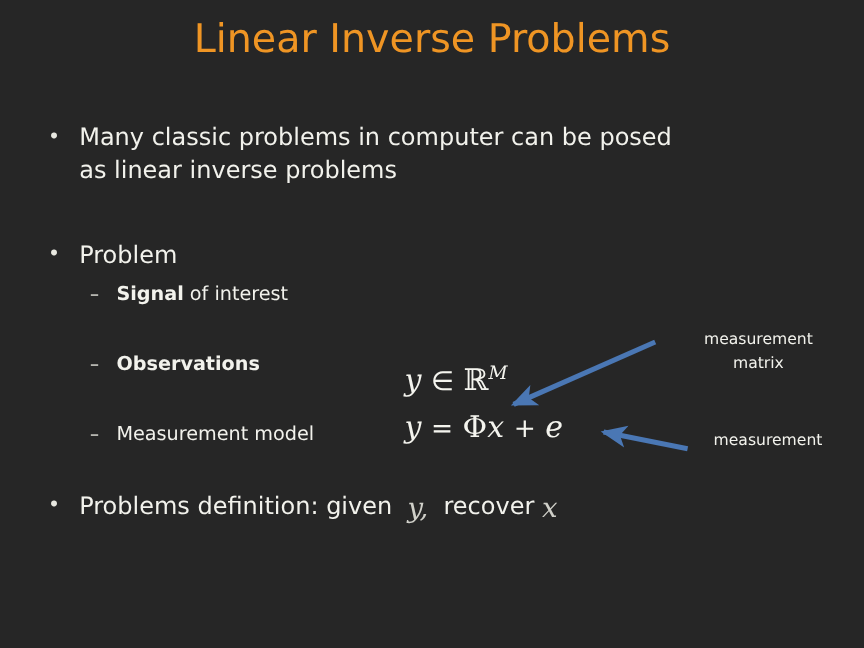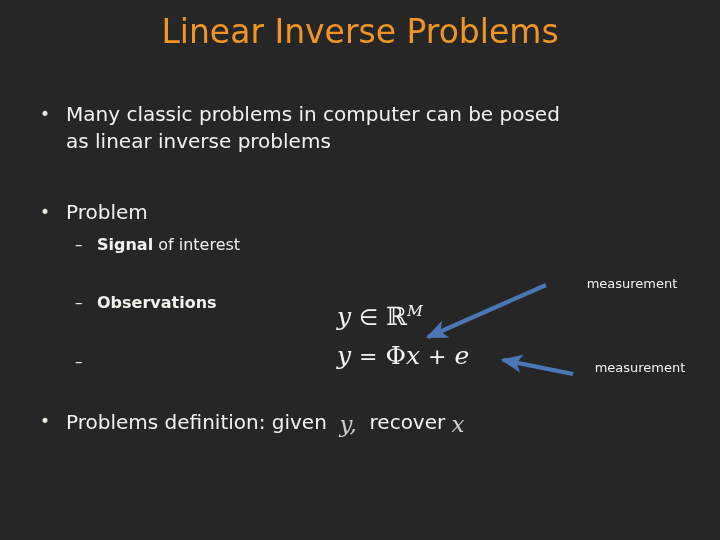--- a/index.html
+++ b/index.html
@@ -174,32 +174,34 @@
   </div>
 
   <div class="math" style="left:337px; top:284px;margin-top:20px;">
     <span>y</span>
     <span class="op">∈</span>
     <span class="bb">ℝ</span><sup>M</sup>
   </div>
 
   <div class="bullet-l2" style="left:75px; top:351px;">
     <span class="dash">–</span>
+    <span class="body"><b></b><span>Measurement model</span></span>
   </div>
 
   <div class="math" style="left:337px; top:343px;">
     <span>y</span>
     <span class="op">=</span>
     <span class="phi">Φ</span><span>x</span>
     <span class="op">+</span>
     <span>e</span>
   </div>
 
   <div class="callout" style="left:552px; top:274px; width:160px;">
     <div>measurement</div>
+    <div>matrix</div>
   </div>
 
   <div class="callout" style="left:560px; top:358px; width:160px;">
     <div>measurement</div>
   </div>
 
   <div class="bullet-l1" style="left:40px; top:408px; width:620px;">
     <span class="dot">•</span>
     <span class="body"><span>Problems definition: given</span>&nbsp;
       <span class="math-inline">y,</span>&nbsp;

